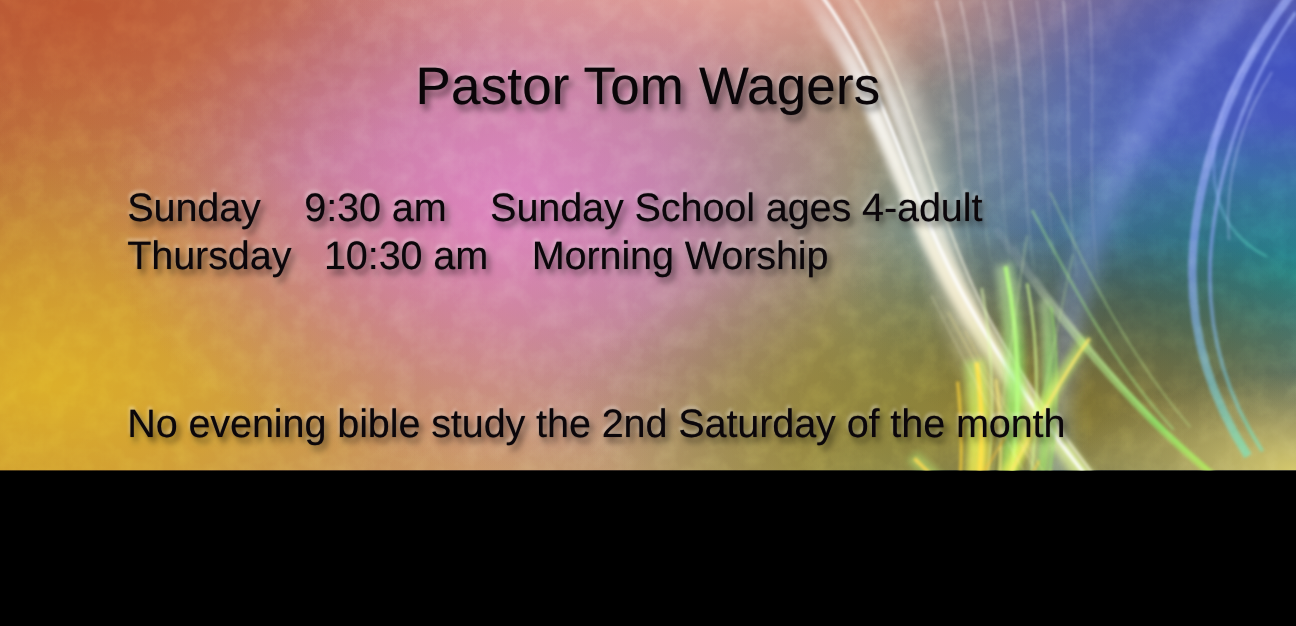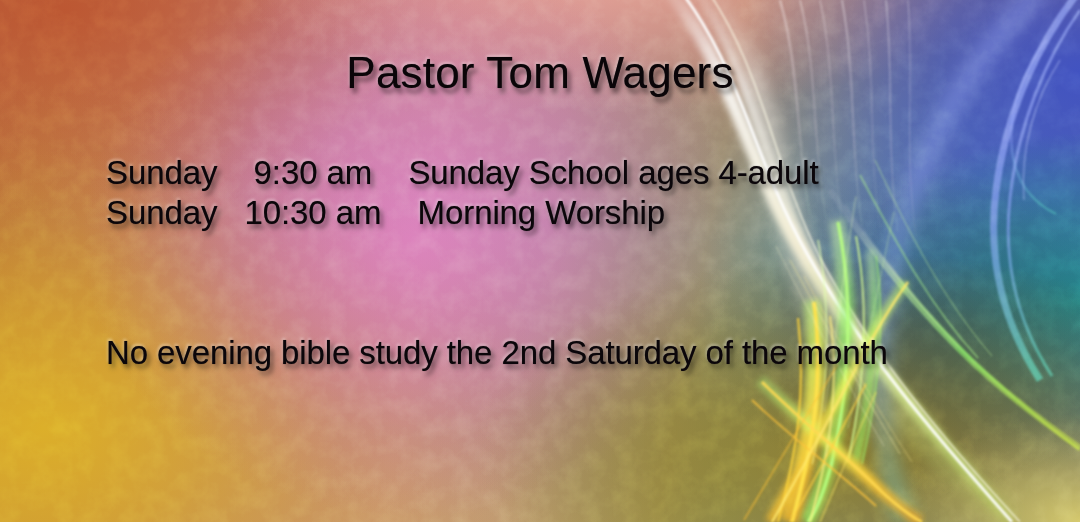--- a/index.html
+++ b/index.html
@@ -1,18 +1,18 @@
 <!DOCTYPE html>
 <html><head>
 <meta charset="utf-8">
 <style>
   html,body{margin:0;padding:0;background:#000;}
   #banner{
     position:relative;
-    width:1080px;height:522px;
+    width:1080px;height:392px;
     overflow:hidden;
     font-family:"Liberation Sans","DejaVu Sans",sans-serif;
   }
 
   
   .bg{position:absolute;inset:0;}
 
   
   .bg-base{
     background:linear-gradient(100deg,
@@ -301,17 +301,17 @@
                   0 0 0 1.1 -0.42"></feColorMatrix>
       </filter>
     </defs>
     <rect width="1080" height="522" filter="url(#crackle)"></rect>
   </svg>
 
   <div class="text-layer">
     <div class="title">Pastor Tom Wagers</div>
 
     <div class="line l1">Sunday    9:30 am    Sunday School ages 4-adult</div>
-    <div class="line l2">Sunday   10:30 am    Morning Worship</div>
+    <div class="line l2">Thursday   10:30 am    Morning Worship</div>
     <div class="line l4">No evening bible study the 2nd Saturday of the month</div>
   </div>
 
 </div>
 
 </body></html>

